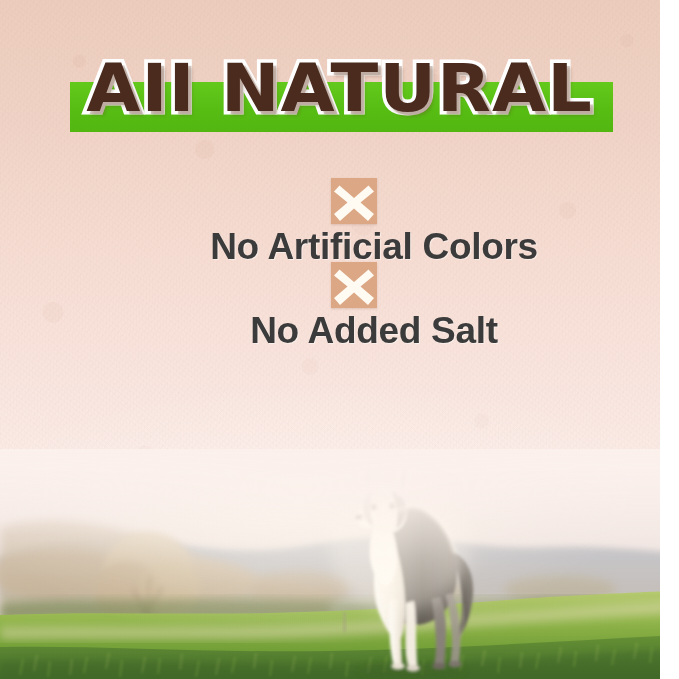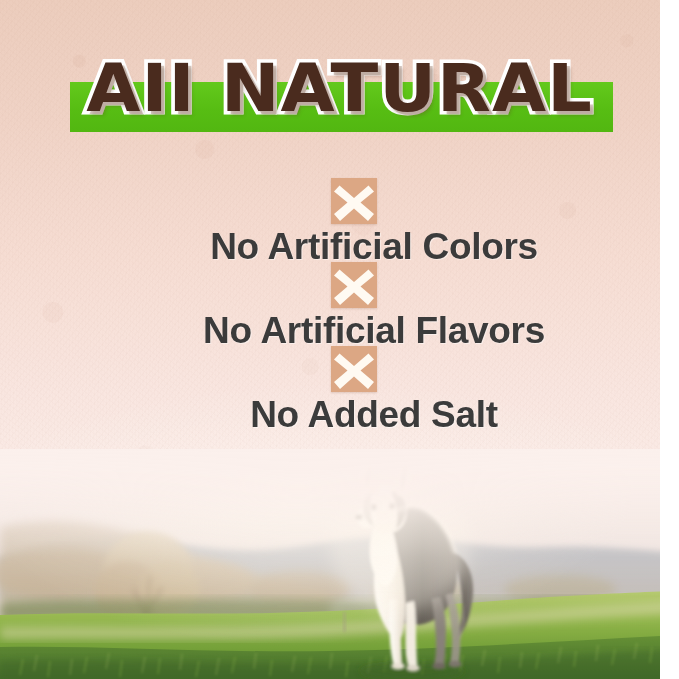--- a/index.html
+++ b/index.html
@@ -210,28 +210,20 @@
 
     <div class="claim-row">
       <div class="x-box">
         <svg width="46" height="46" viewBox="0 0 46 46" aria-hidden="true">
           <path d="M8.5 7.5 L23 20 L37.5 7.5 L43 13.5 L29.5 24.5 L43 36 L37 43 L23 30.5 L9 43 L3 36 L16.5 24.5 L3 13.5 Z" fill="#fffaf2"></path>
         </svg>
       </div>
       <div class="claim-label">No Artificial Colors</div>
     </div>
 
-    <div class="claim-row">
-      <div class="x-box">
-        <svg width="46" height="46" viewBox="0 0 46 46" aria-hidden="true">
-          <path d="M8.5 7.5 L23 20 L37.5 7.5 L43 13.5 L29.5 24.5 L43 36 L37 43 L23 30.5 L9 43 L3 36 L16.5 24.5 L3 13.5 Z" fill="#fffaf2"></path>
-        </svg>
-      </div>
-      <div class="claim-label">No Artificial Flavors</div>
-    </div>
 
 
     <div class="claim-row">
       <div class="x-box">
         <svg width="46" height="46" viewBox="0 0 46 46" aria-hidden="true">
           <path d="M8.5 7.5 L23 20 L37.5 7.5 L43 13.5 L29.5 24.5 L43 36 L37 43 L23 30.5 L9 43 L3 36 L16.5 24.5 L3 13.5 Z" fill="#fffaf2"></path>
         </svg>
       </div>
       <div class="claim-label">No Added Salt</div>
     </div>

